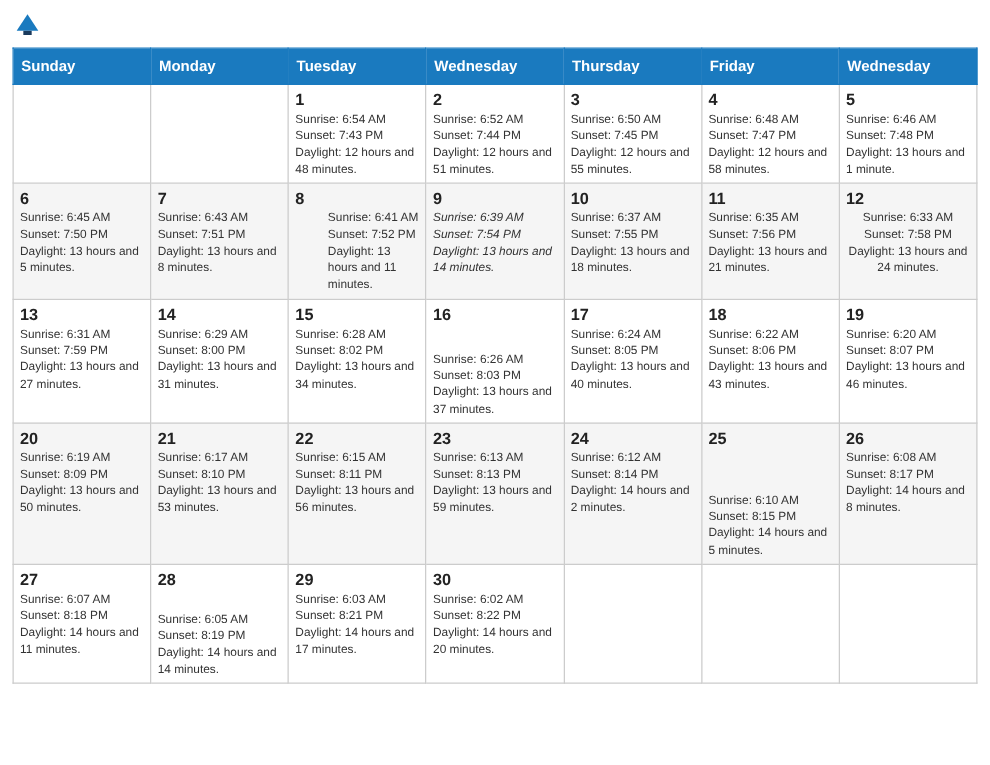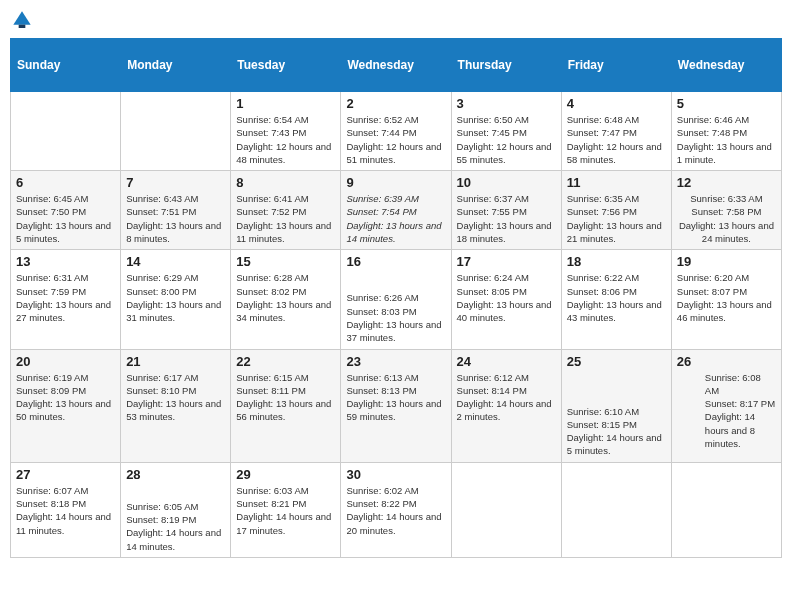--- a/index.html
+++ b/index.html
@@ -57,21 +57,21 @@
     .calendar {
       width: 100%;
       border-collapse: collapse;
       border: 1px solid #ccc;
     }
     .calendar th {
       background: #1a7abf;
       color: #fff;
       font-size: 12px;
       font-weight: bold;
-      padding: 19px 6px;
+      padding: 7px 6px;
       text-align: left;
       border: 1px solid #1a7abf;
     }
     .calendar td {
       vertical-align: top;
       border: 1px solid #ccc;
       padding: 4px 5px;
       width: 110px;
       min-height: 80px;
       font-size: 10px;
@@ -175,21 +175,21 @@
 Daylight: 13 hours and 5 minutes.</div>
           </td>
           <td>
             <span class="day-num">7</span>
             <div class="day-info" style="white-space: pre-line;">Sunrise: 6:43 AM
 Sunset: 7:51 PM
 Daylight: 13 hours and 8 minutes.</div>
           </td>
           <td>
             <span class="day-num">8</span>
-            <div class="day-info" style="white-space: pre-line;">Sunrise: 6:41 AM
+            <div class="day-info" style="white-space: pre-line; margin-left: 26px;">Sunrise: 6:41 AM
 Sunset: 7:52 PM
 Daylight: 13 hours and 11 minutes.</div>
           </td>
           <td>
             <span class="day-num">9</span>
             <div class="day-info" style="white-space: pre-line; font-style: italic;">Sunrise: 6:39 AM
 Sunset: 7:54 PM
 Daylight: 13 hours and 14 minutes.</div>
           </td>
           <td>
@@ -287,21 +287,21 @@
 Daylight: 14 hours and 2 minutes.</div>
           </td>
           <td>
             <span class="day-num">25</span>
             <div class="day-info" style="white-space: pre-line; margin-top: 36px;">Sunrise: 6:10 AM
 Sunset: 8:15 PM
 Daylight: 14 hours and 5 minutes.</div>
           </td>
           <td>
             <span class="day-num">26</span>
-            <div class="day-info" style="white-space: pre-line; margin-left: 28px;">Sunrise: 6:08 AM
+            <div class="day-info" style="white-space: pre-line;">Sunrise: 6:08 AM
 Sunset: 8:17 PM
 Daylight: 14 hours and 8 minutes.</div>
           </td>
         </tr>
         <tr>
           <td>
             <span class="day-num">27</span>
             <div class="day-info" style="white-space: pre-line;">Sunrise: 6:07 AM
 Sunset: 8:18 PM
 Daylight: 14 hours and 11 minutes.</div>

